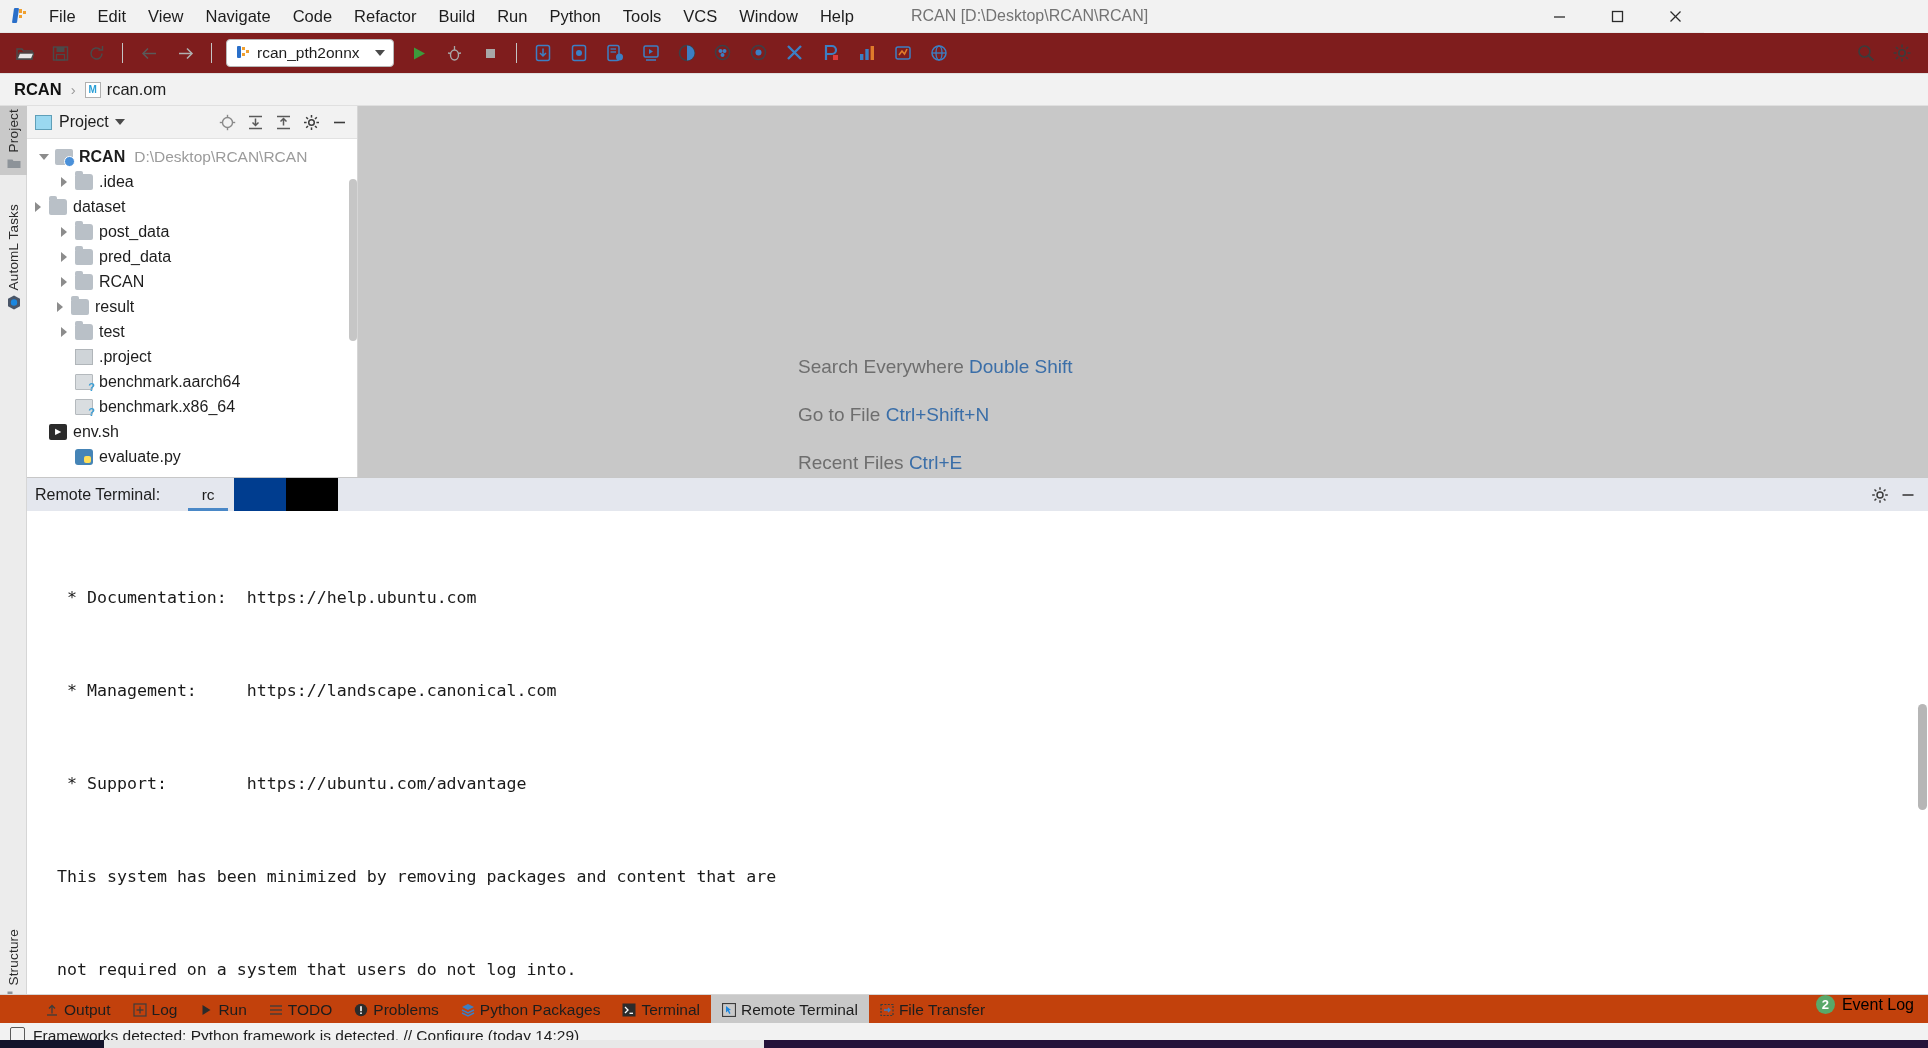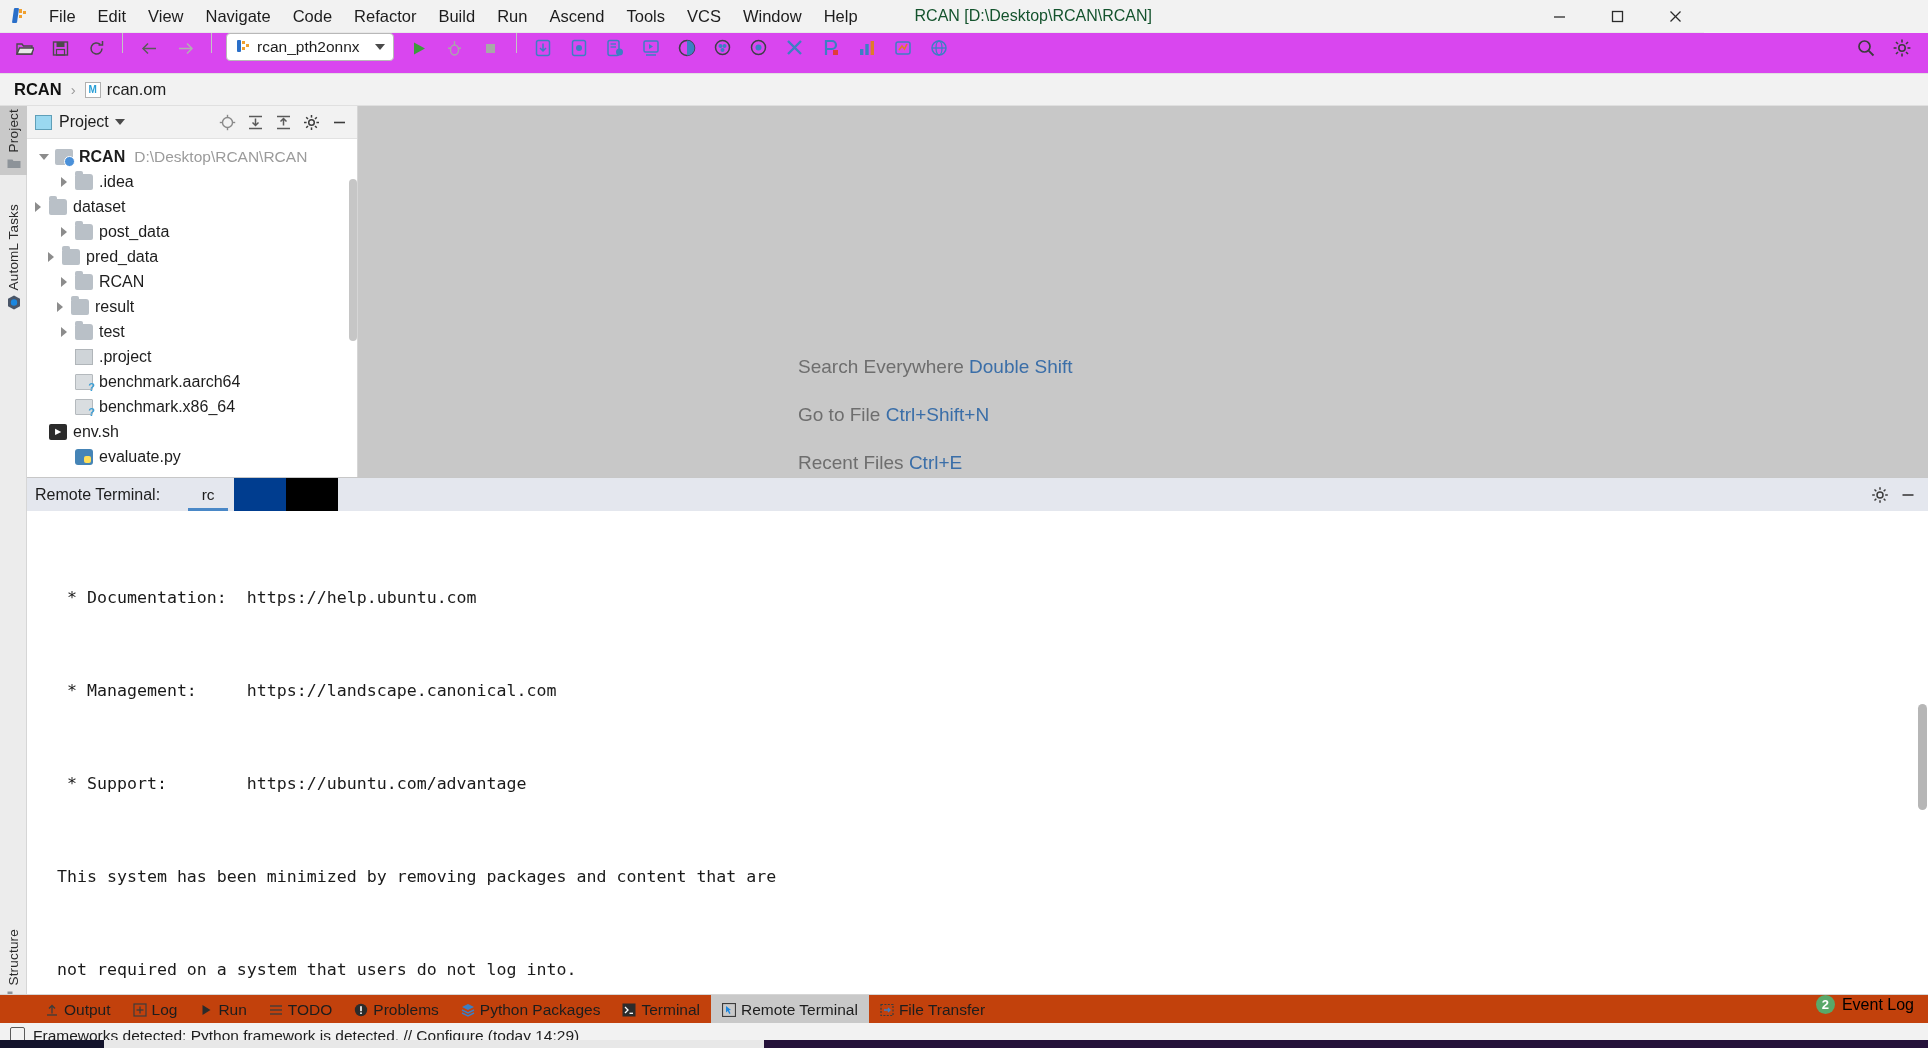--- a/index.html
+++ b/index.html
@@ -24,32 +24,32 @@
   }
   .app-logo .lg1 { position:absolute; left:5px; top:3px; width:5px; height:15px; background:#2a6fc9; border-radius:1px; transform: skewX(-8deg);}
   .app-logo .lg2 { position:absolute; left:11px; top:4px; width:3px; height:4px; background:#f0a030;}
   .app-logo .lg3 { position:absolute; left:11px; top:10px; width:3px; height:3px; background:#f0a030;}
   .app-logo .lg4 { position:absolute; left:15px; top:6px; width:3px; height:3px; background:#f0a030;}
   .menu-item {
     font-size: 16.5px; color: #1d1d1d; padding: 3px 11px; cursor: default;
     white-space: nowrap;
   }
   .win-title {
-    font-size: 16px; color: #14532d; margin-left: 46px; white-space: nowrap;
+    font-size: 16px; color: #737373; margin-left: 46px; white-space: nowrap;
   }
   .win-ctrls { position: absolute; right: 0; top: 0; height: 33px; display: flex; }
   .win-btn {
     width: 58px; height: 33px; display: flex; align-items: center; justify-content: center;
     font-size: 17px; color: #2b2b2b;
   }
 
   
   .toolbar {
     position: absolute; left: 0; top: 33px; width: 1928px; height: 41px;
-    background: #d946ef; display: flex; 
+    background: #7f1d1d; display: flex; align-items: center;
     border-bottom: 1px solid #e0e0e0;
   }
   .tb-icon {
     width: 30px; height: 30px; margin: 0 3px; flex: none;
     display: flex; align-items: center; justify-content: center;
     border-radius: 3px; position: relative;
   }
   .tb-sep { width: 1px; height: 20px; background: #c4c4c4; margin: 0 8px; flex:none; }
   .runcfg {
     height: 28px; min-width: 168px; border: 1px solid #b8b8b8; border-radius: 4px;
@@ -238,21 +238,21 @@
         <div class="lg4"></div>
     </div>
     <div class="menu-item">File</div>
     <div class="menu-item">Edit</div>
     <div class="menu-item">View</div>
     <div class="menu-item">Navigate</div>
     <div class="menu-item">Code</div>
     <div class="menu-item">Refactor</div>
     <div class="menu-item">Build</div>
     <div class="menu-item">Run</div>
-    <div class="menu-item">Ascend</div>
+    <div class="menu-item">Python</div>
     <div class="menu-item">Tools</div>
     <div class="menu-item">VCS</div>
     <div class="menu-item">Window</div>
     <div class="menu-item">Help</div>
     <div class="win-title">RCAN [D:\Desktop\RCAN\RCAN]</div>
     <div class="win-ctrls">
       <div class="win-btn">
         <svg width="13" height="13" viewBox="0 0 13 13">
             <line x1="1" y1="7" x2="12" y2="7" stroke="#2b2b2b" stroke-width="1.3"></line>
           </svg>
@@ -554,21 +554,21 @@
         <span class="ic ic-folder"></span>
         <span class="t-label">dataset</span>
       </div>
       <div class="tnode" style="padding-left:26px">
         <span class="tw">
             <span class="arrow-r"></span>
           </span>
         <span class="ic ic-folder"></span>
         <span class="t-label">post_data</span>
       </div>
-      <div class="tnode" style="padding-left:13px">
+      <div class="tnode" style="padding-left:26px">
         <span class="tw">
             <span class="arrow-r"></span>
           </span>
         <span class="ic ic-folder"></span>
         <span class="t-label">pred_data</span>
       </div>
       <div class="tnode" style="padding-left:26px">
         <span class="tw">
             <span class="arrow-r"></span>
           </span>

